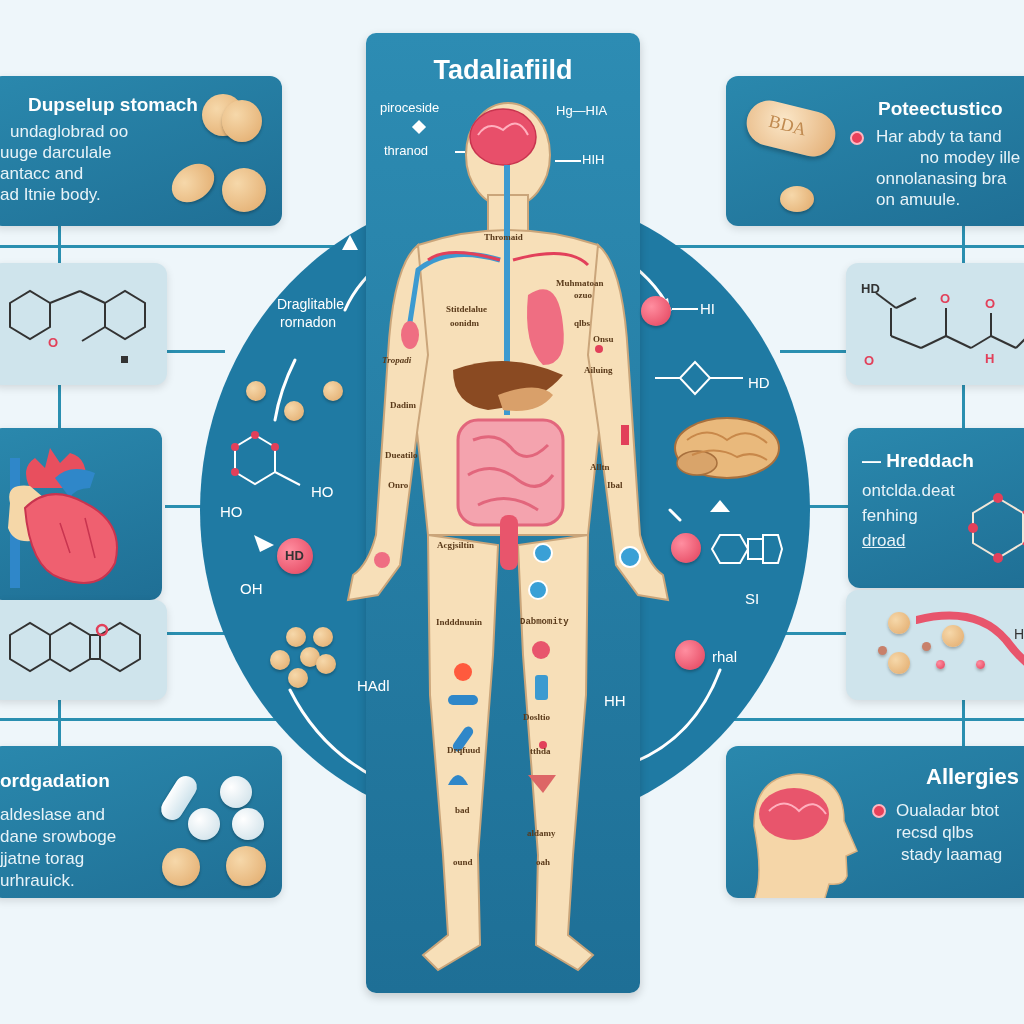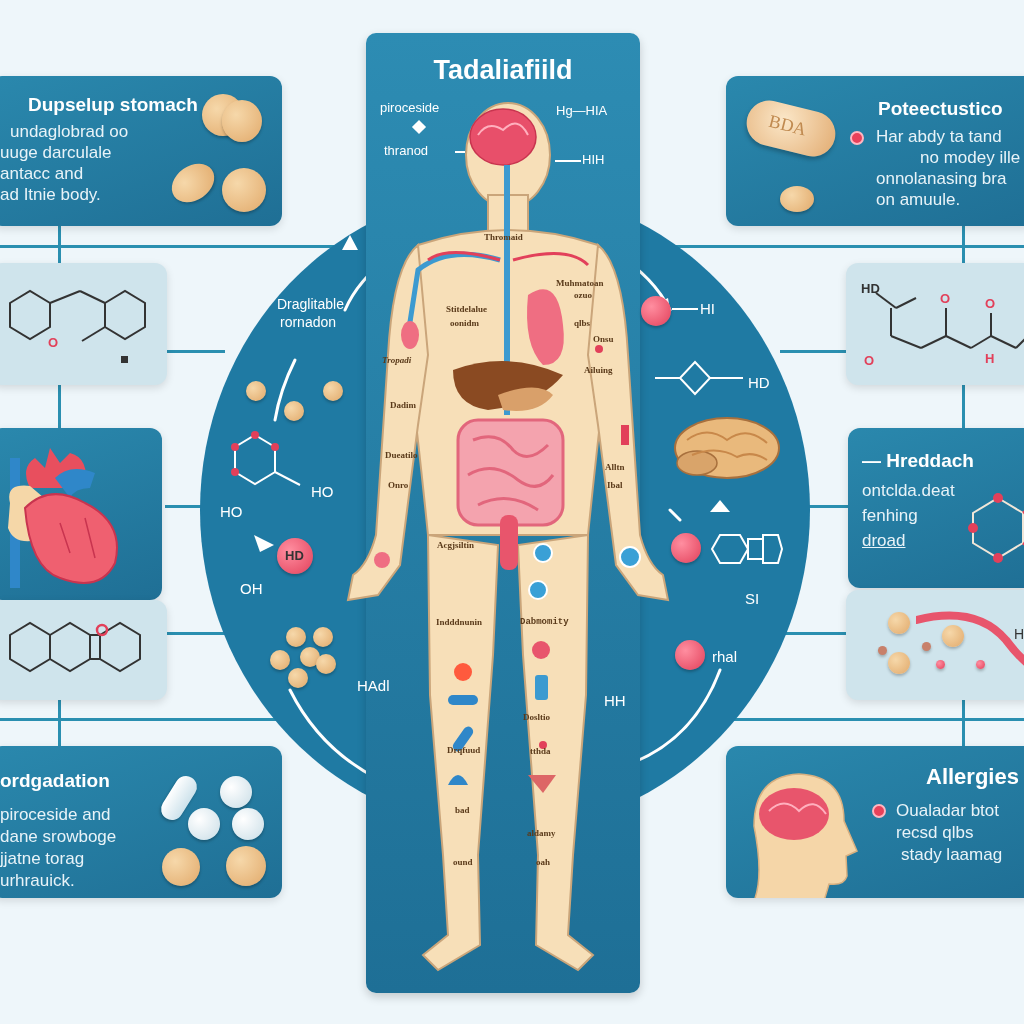--- a/index.html
+++ b/index.html
@@ -150,21 +150,21 @@
 <div class="body-lbl" style="left:450px;top:318px;">oonidm</div>
 <div class="body-lbl" style="left:556px;top:278px;">Muhmatoan</div>
 <div class="body-lbl" style="left:574px;top:290px;">ozuo</div>
 <div class="body-lbl" style="left:574px;top:302px;margin-top:16px;">qlbs</div>
 <div class="body-lbl" style="left:382px;top:355px;font-style:italic;">Tropadi</div>
 <div class="body-lbl" style="left:390px;top:400px;">Dadim</div>
 <div class="body-lbl" style="left:385px;top:450px;">Dueatilo</div>
 <div class="body-lbl" style="left:388px;top:480px;">Onro</div>
 <div class="body-lbl" style="left:586px;top:334px;margin-left:7px;">Onsu</div>
 <div class="body-lbl" style="left:584px;top:365px;">Ailuing</div>
-<div class="body-lbl" style="left:605px;top:462px;">Alltn</div>
+<div class="body-lbl" style="left:590px;top:462px;">Alltn</div>
 <div class="body-lbl" style="left:607px;top:480px;">Ibal</div>
 <div class="body-lbl" style="left:437px;top:540px;">Acgjsiltin</div>
 <div class="body-lbl" style="left:436px;top:617px;">Indddnunin</div>
 <div class="body-lbl" style="left:520px;top:617px;font-family:Liberation Mono, monospace;">Dabmomity</div>
 <div class="body-lbl" style="left:447px;top:745px;">Drqfuud</div>
 <div class="body-lbl" style="left:455px;top:805px;">bad</div>
 <div class="body-lbl" style="left:453px;top:857px;">ound</div>
 <div class="body-lbl" style="left:523px;top:712px;">Dosltio</div>
 <div class="body-lbl" style="left:530px;top:746px;">tthda</div>
 <div class="body-lbl" style="left:527px;top:828px;">aldamy</div>
@@ -331,21 +331,21 @@
   <div class="red-dot" style="left:90px;top:70px;width:9px;height:9px;"></div>
   <div class="red-dot" style="left:130px;top:70px;width:9px;height:9px;"></div>
   <svg class="abs" style="left:70px;top:10px;" width="120" height="90" viewBox="0 0 120 90">
     <path d="M0 20 Q60 5 90 40 Q105 60 120 70" fill="none" stroke="#e8556c" stroke-width="8" stroke-linecap="round"></path>
   </svg>
   <div class="abs" style="left:168px;top:36px;font-size:14px;color:#333;">HI</div>
 </div>
 
 <div class="card dark" style="left:-10px;top:746px;width:292px;height:152px;">
   <div class="card-title" style="left:10px;top:24px;">ordgadation</div>
-  <div class="card-body" style="left:10px;top:58px;">piroceside and</div>
+  <div class="card-body" style="left:10px;top:58px;">aldeslase and</div>
   <div class="card-body" style="left:10px;top:80px;">dane srowboge</div>
   <div class="card-body" style="left:10px;top:102px;">jjatne torag</div>
   <div class="card-body" style="left:10px;top:124px;">urhrauick.</div>
   <div class="abs" style="left:178px;top:28px;width:22px;height:48px;border-radius:11px;background:linear-gradient(90deg,#fff,#cde2eb);transform:rotate(32deg);box-shadow:0 2px 3px rgba(0,0,0,0.25);"></div>
   <div class="pill-white" style="left:230px;top:30px;width:32px;height:32px;"></div>
   <div class="pill-white" style="left:198px;top:62px;width:32px;height:32px;"></div>
   <div class="pill-white" style="left:242px;top:62px;width:32px;height:32px;"></div>
   <div class="pill" style="left:172px;top:102px;width:38px;height:38px;"></div>
   <div class="pill" style="left:236px;top:100px;width:40px;height:40px;"></div>
 </div>

